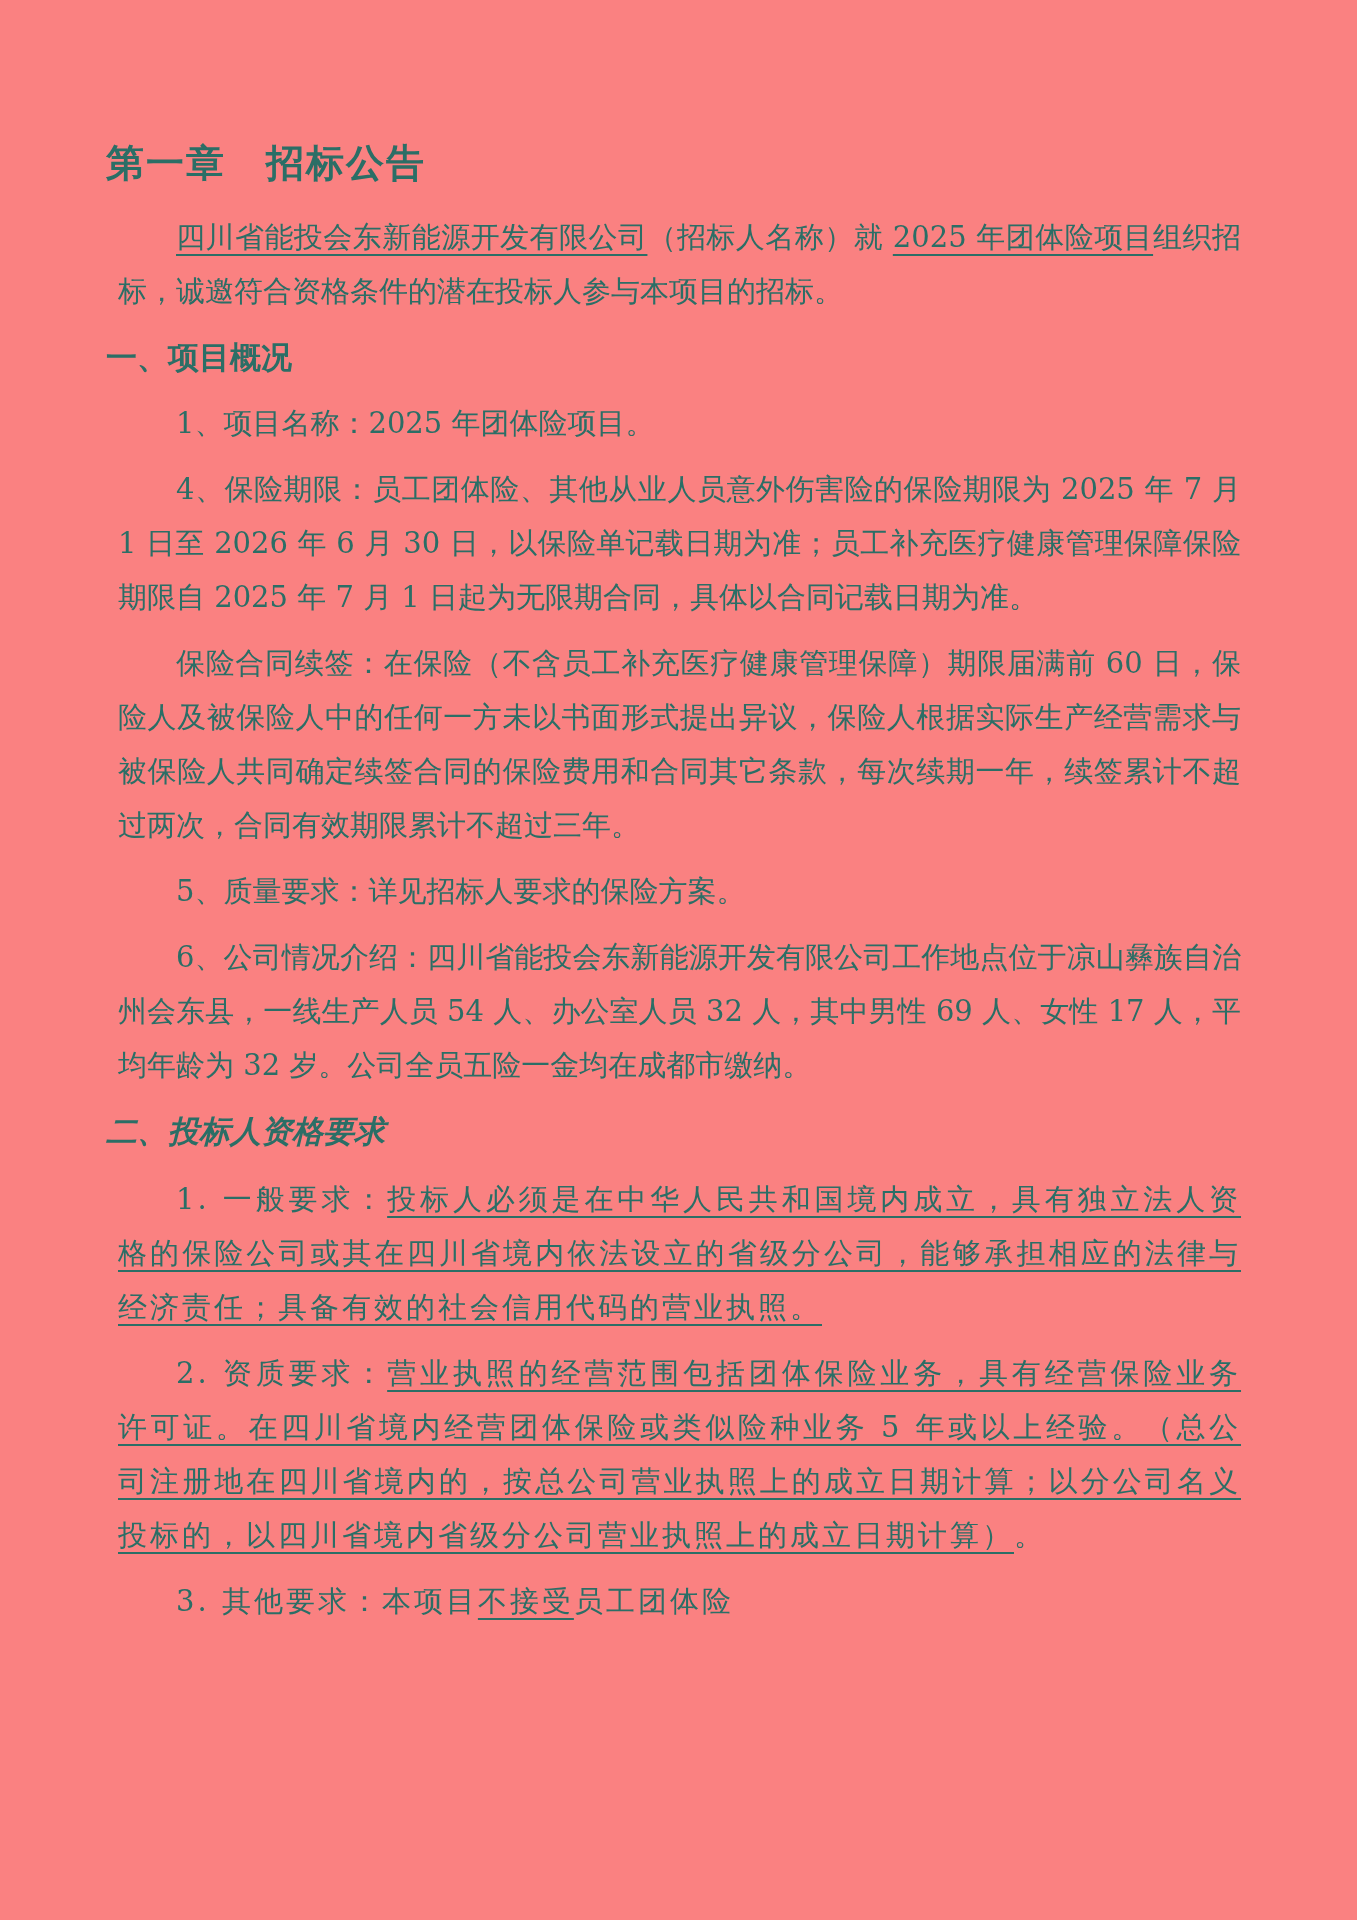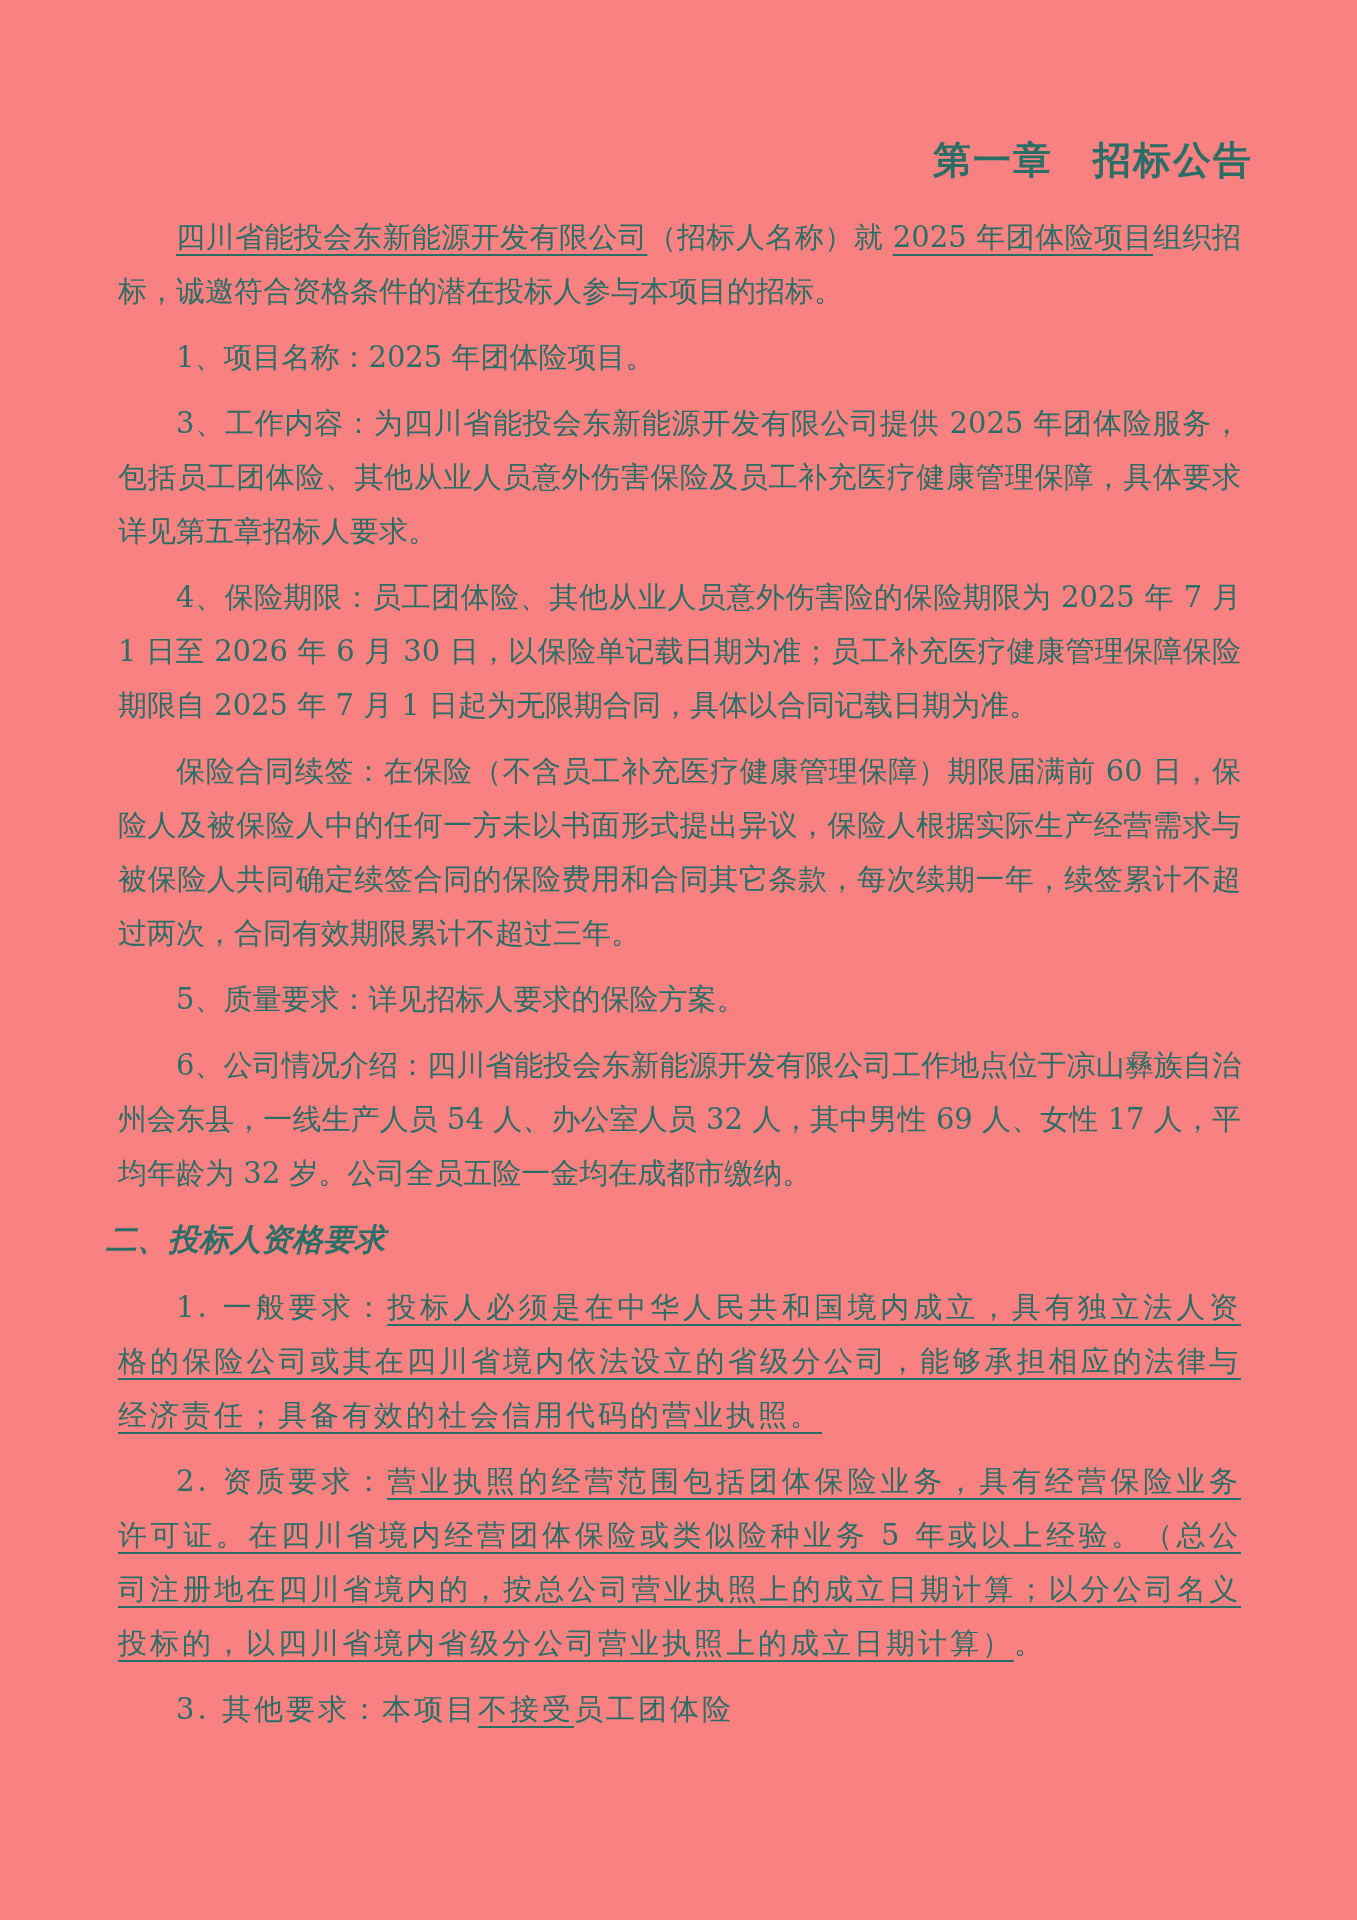--- a/index.html
+++ b/index.html
@@ -9,22 +9,22 @@
     overflow: hidden;
   }
   .page {
     box-sizing: border-box;
     width: 1357px; height: 1920px;
     padding: 138px 104px 0 106px;
     color: #2b6e66;
     font-family: "DejaVu Serif", "Liberation Serif", serif;
   }
   .chapter-title {
-    text-align: right;
-    font-family: Liberation Mono, monospace;
+    text-align: left;
+    font-family: Liberation Serif, serif;
     font-weight: bold;
     font-size: 38px;
     line-height: 50px;
     letter-spacing: 2px;
     margin: 0 0 22px 0;
   }
   .section-heading {
     font-family: "DejaVu Sans", "Liberation Sans", sans-serif;
     font-weight: bold;
     font-size: 31px;
@@ -48,22 +48,22 @@
     text-underline-offset: 7px;
   }
 </style>
 </head>
 <body>
 
 <div class="page">
   <div class="chapter-title">第一章　招标公告</div>
   <div id="doc-body">
       <div class="body-paragraph"><span class="u">四川省能投会东新能源开发有限公司</span><span class="">（招标人名称）就 </span><span class="u">2025 年团体险项目</span><span class="">组织招标，诚邀符合资格条件的潜在投标人参与本项目的招标。</span></div>
+      <div class="section-heading"><span class="">一、项目概况</span></div>
       <div class="body-paragraph"><span class="">1、项目名称：2025 年团体险项目。</span></div>
-      <div class="body-paragraph"><span class="">3、工作内容：为四川省能投会东新能源开发有限公司提供 2025 年团体险服务，包括员工团体险、其他从业人员意外伤害保险及员工补充医疗健康管理保障，具体要求详见第五章招标人要求。</span></div>
       <div class="body-paragraph"><span class="">4、保险期限：员工团体险、其他从业人员意外伤害险的保险期限为 2025 年 7 月 1 日至 2026 年 6 月 30 日，以保险单记载日期为准；员工补充医疗健康管理保障保险期限自 2025 年 7 月 1 日起为无限期合同，具体以合同记载日期为准。</span></div>
       <div class="body-paragraph"><span class="">保险合同续签：在保险（不含员工补充医疗健康管理保障）期限届满前 60 日，保险人及被保险人中的任何一方未以书面形式提出异议，保险人根据实际生产经营需求与被保险人共同确定续签合同的保险费用和合同其它条款，每次续期一年，续签累计不超过两次，合同有效期限累计不超过三年。</span></div>
       <div class="body-paragraph"><span class="">5、质量要求：详见招标人要求的保险方案。</span></div>
       <div class="body-paragraph"><span class="">6、公司情况介绍：四川省能投会东新能源开发有限公司工作地点位于凉山彝族自治州会东县，一线生产人员 54 人、办公室人员 32 人，其中男性 69 人、女性 17 人，平均年龄为 32 岁。公司全员五险一金均在成都市缴纳。</span></div>
       <div class="section-heading h2"><span class="">二、投标人资格要求</span></div>
       <div class="body-paragraph spaced"><span class="">1. 一般要求：</span><span class="u">投标人必须是在中华人民共和国境内成立，具有独立法人资格的保险公司或其在四川省境内依法设立的省级分公司，能够承担相应的法律与经济责任；具备有效的社会信用代码的营业执照。</span></div>
       <div class="body-paragraph spaced"><span class="">2. 资质要求：</span><span class="u">营业执照的经营范围包括团体保险业务，具有经营保险业务许可证。在四川省境内经营团体保险或类似险种业务 5 年或以上经验。（总公司注册地在四川省境内的，按总公司营业执照上的成立日期计算；以分公司名义投标的，以四川省境内省级分公司营业执照上的成立日期计算）</span><span class="">。</span></div>
       <div class="body-paragraph spaced"><span class="">3. 其他要求：本项目</span><span class="u">不接受</span><span class="">员工团体险</span></div>
     </div>
 </div>

